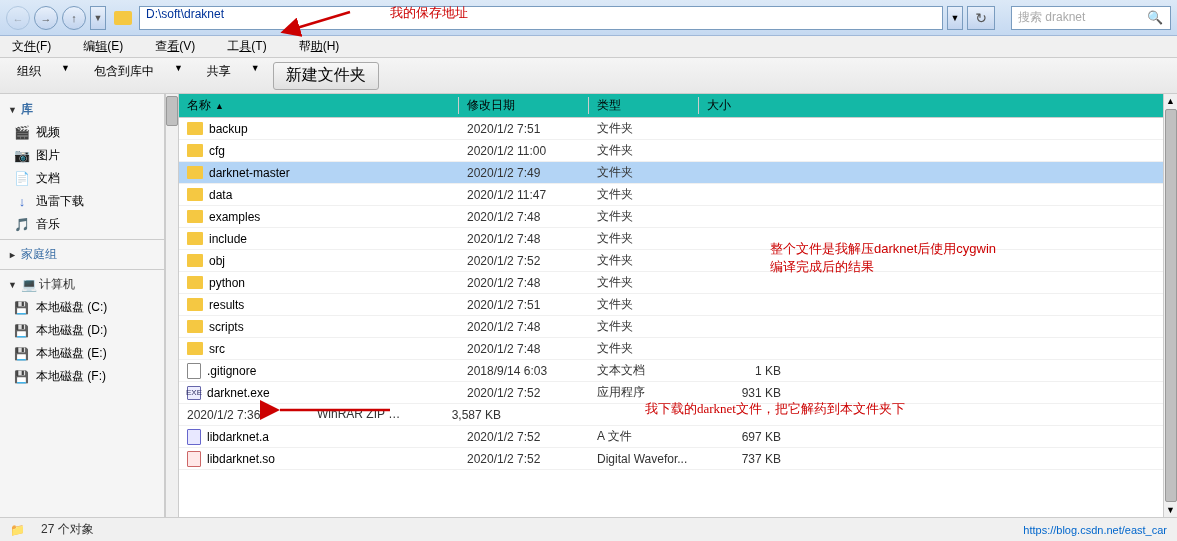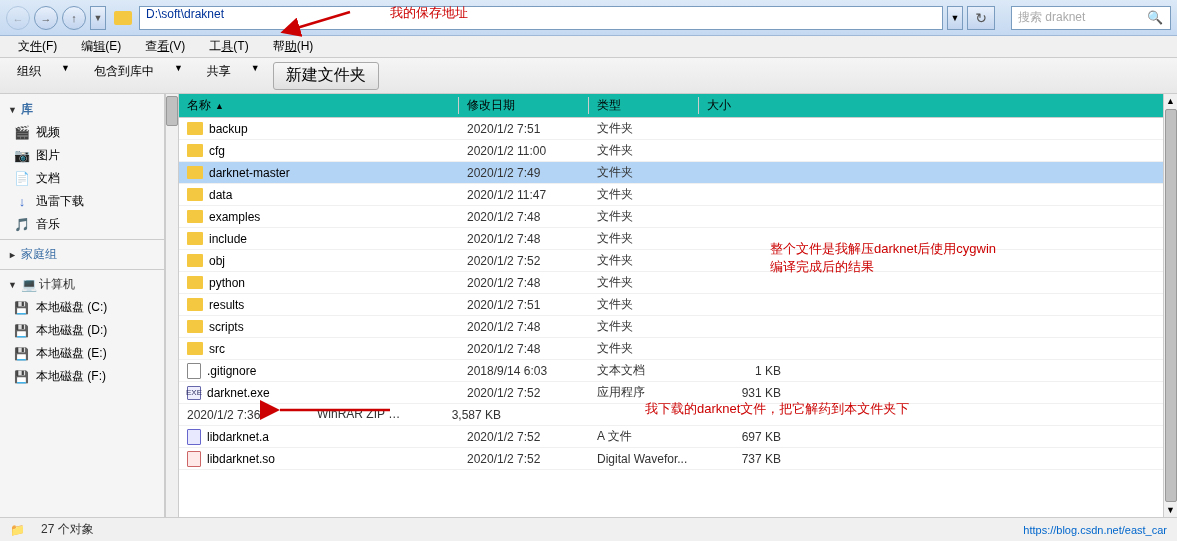--- a/index.html
+++ b/index.html
@@ -63,23 +63,23 @@
       padding: 0 6px;
       font-size: 12px; color: #aaa;
     }
 
     
     .menu-bar {
       background: #f0f0f0;
       height: 22px;
       display: flex;
       align-items: center;
-      padding: 0 10px;
+      padding: 0 4px;
       border-bottom: 1px solid #ccc;
-      gap: 8px;
+      gap: 16px;
     }
     .menu-item {
       padding: 2px 8px;
       cursor: pointer;
       font-size: 12px;
       color: #000;
     }
     .menu-underline { text-decoration: underline; }
 
     
@@ -608,21 +608,21 @@
 <div class="status-bar">
   <span style="margin-right:16px;">📁</span>
   <span>27 个对象</span>
   <span class="status-url">https://blog.csdn.net/east_car</span>
 </div>
 
 <div class="annotation-red" style="top:240px;left:770px;line-height:1.4;">
   整个文件是我解压darknet后使用cygwin<br>编译完成后的结果
 </div>
 
-<div class="annotation-red" style="top:400px;left:645px;">
+<div class="annotation-red" style="top:400px;left:645px;font-family:Liberation Serif, serif;">
   我下载的darknet文件，把它解药到本文件夹下
 </div>
 
 <svg class="red-arrow-svg" style="top:390px;left:260px;width:140px;height:40px;">
   <defs>
     <marker id="ah2" markerWidth="8" markerHeight="8" refX="0" refY="4" orient="auto">
       <path d="M8,0 L0,4 L8,8 Z" fill="#cc0000"></path>
     </marker>
   </defs>
   <path d="M130,20 L20,20" stroke="#cc0000" stroke-width="2.5" fill="none" marker-end="url(#ah2)"></path>

